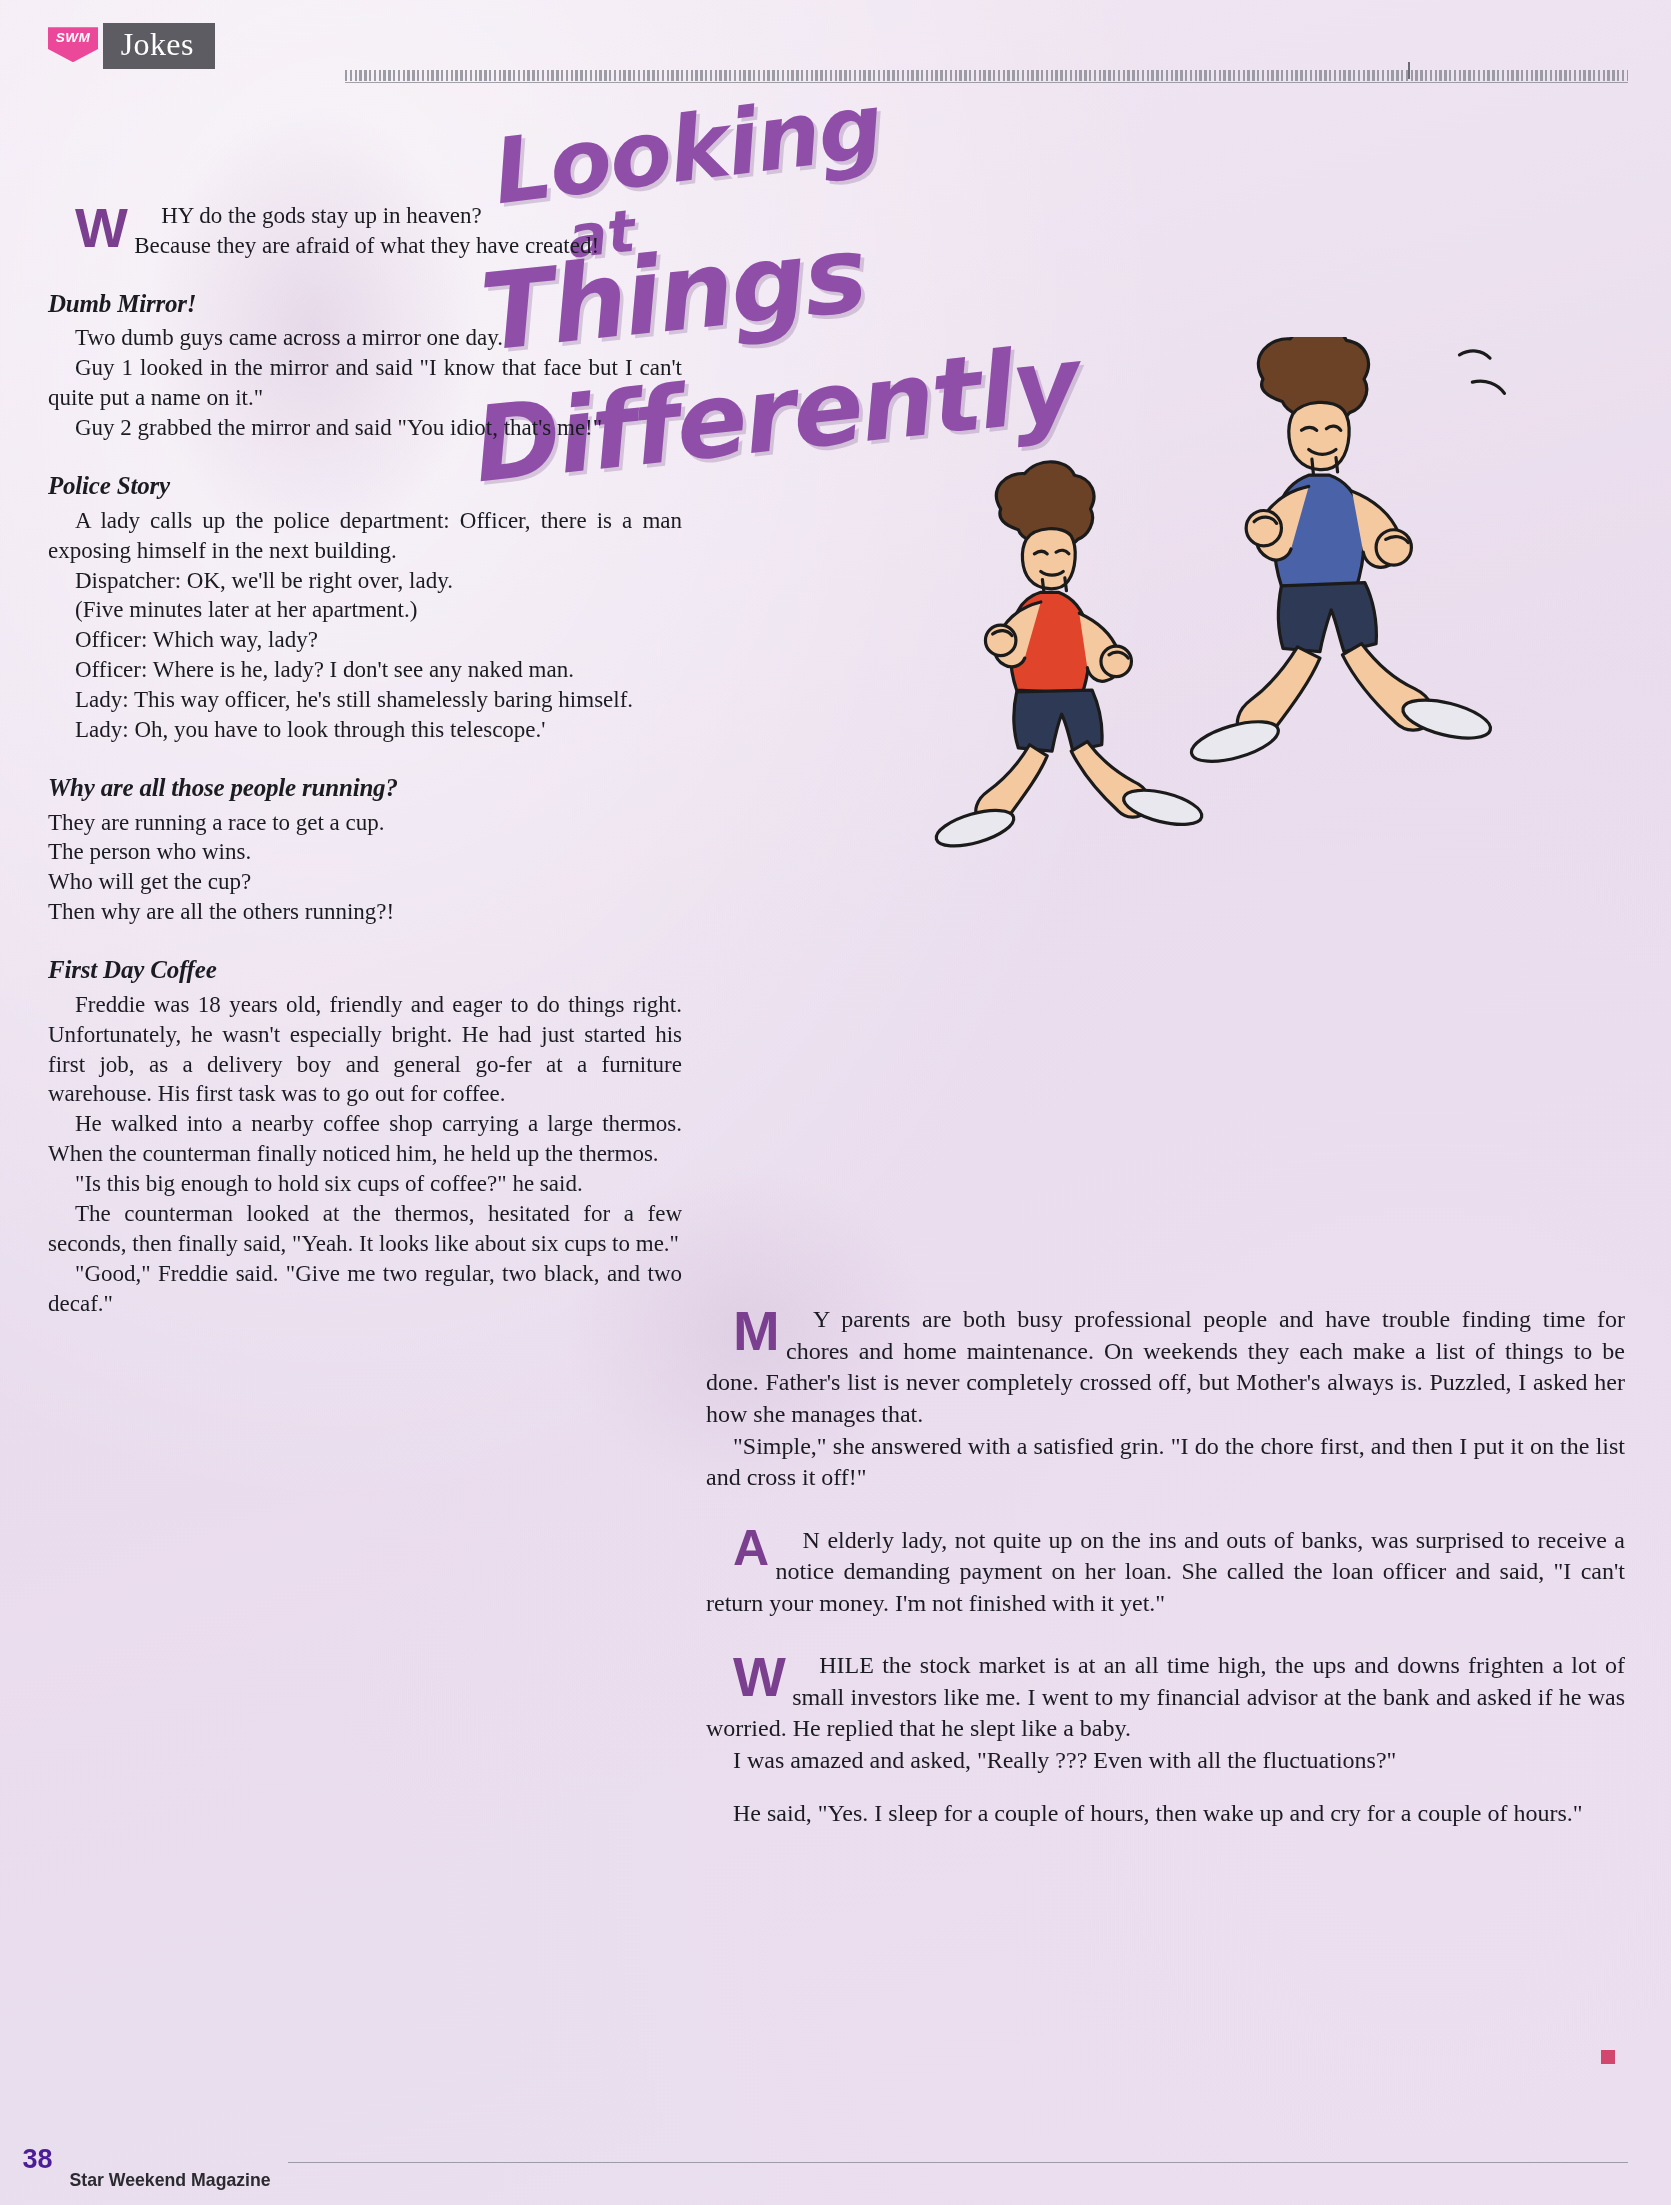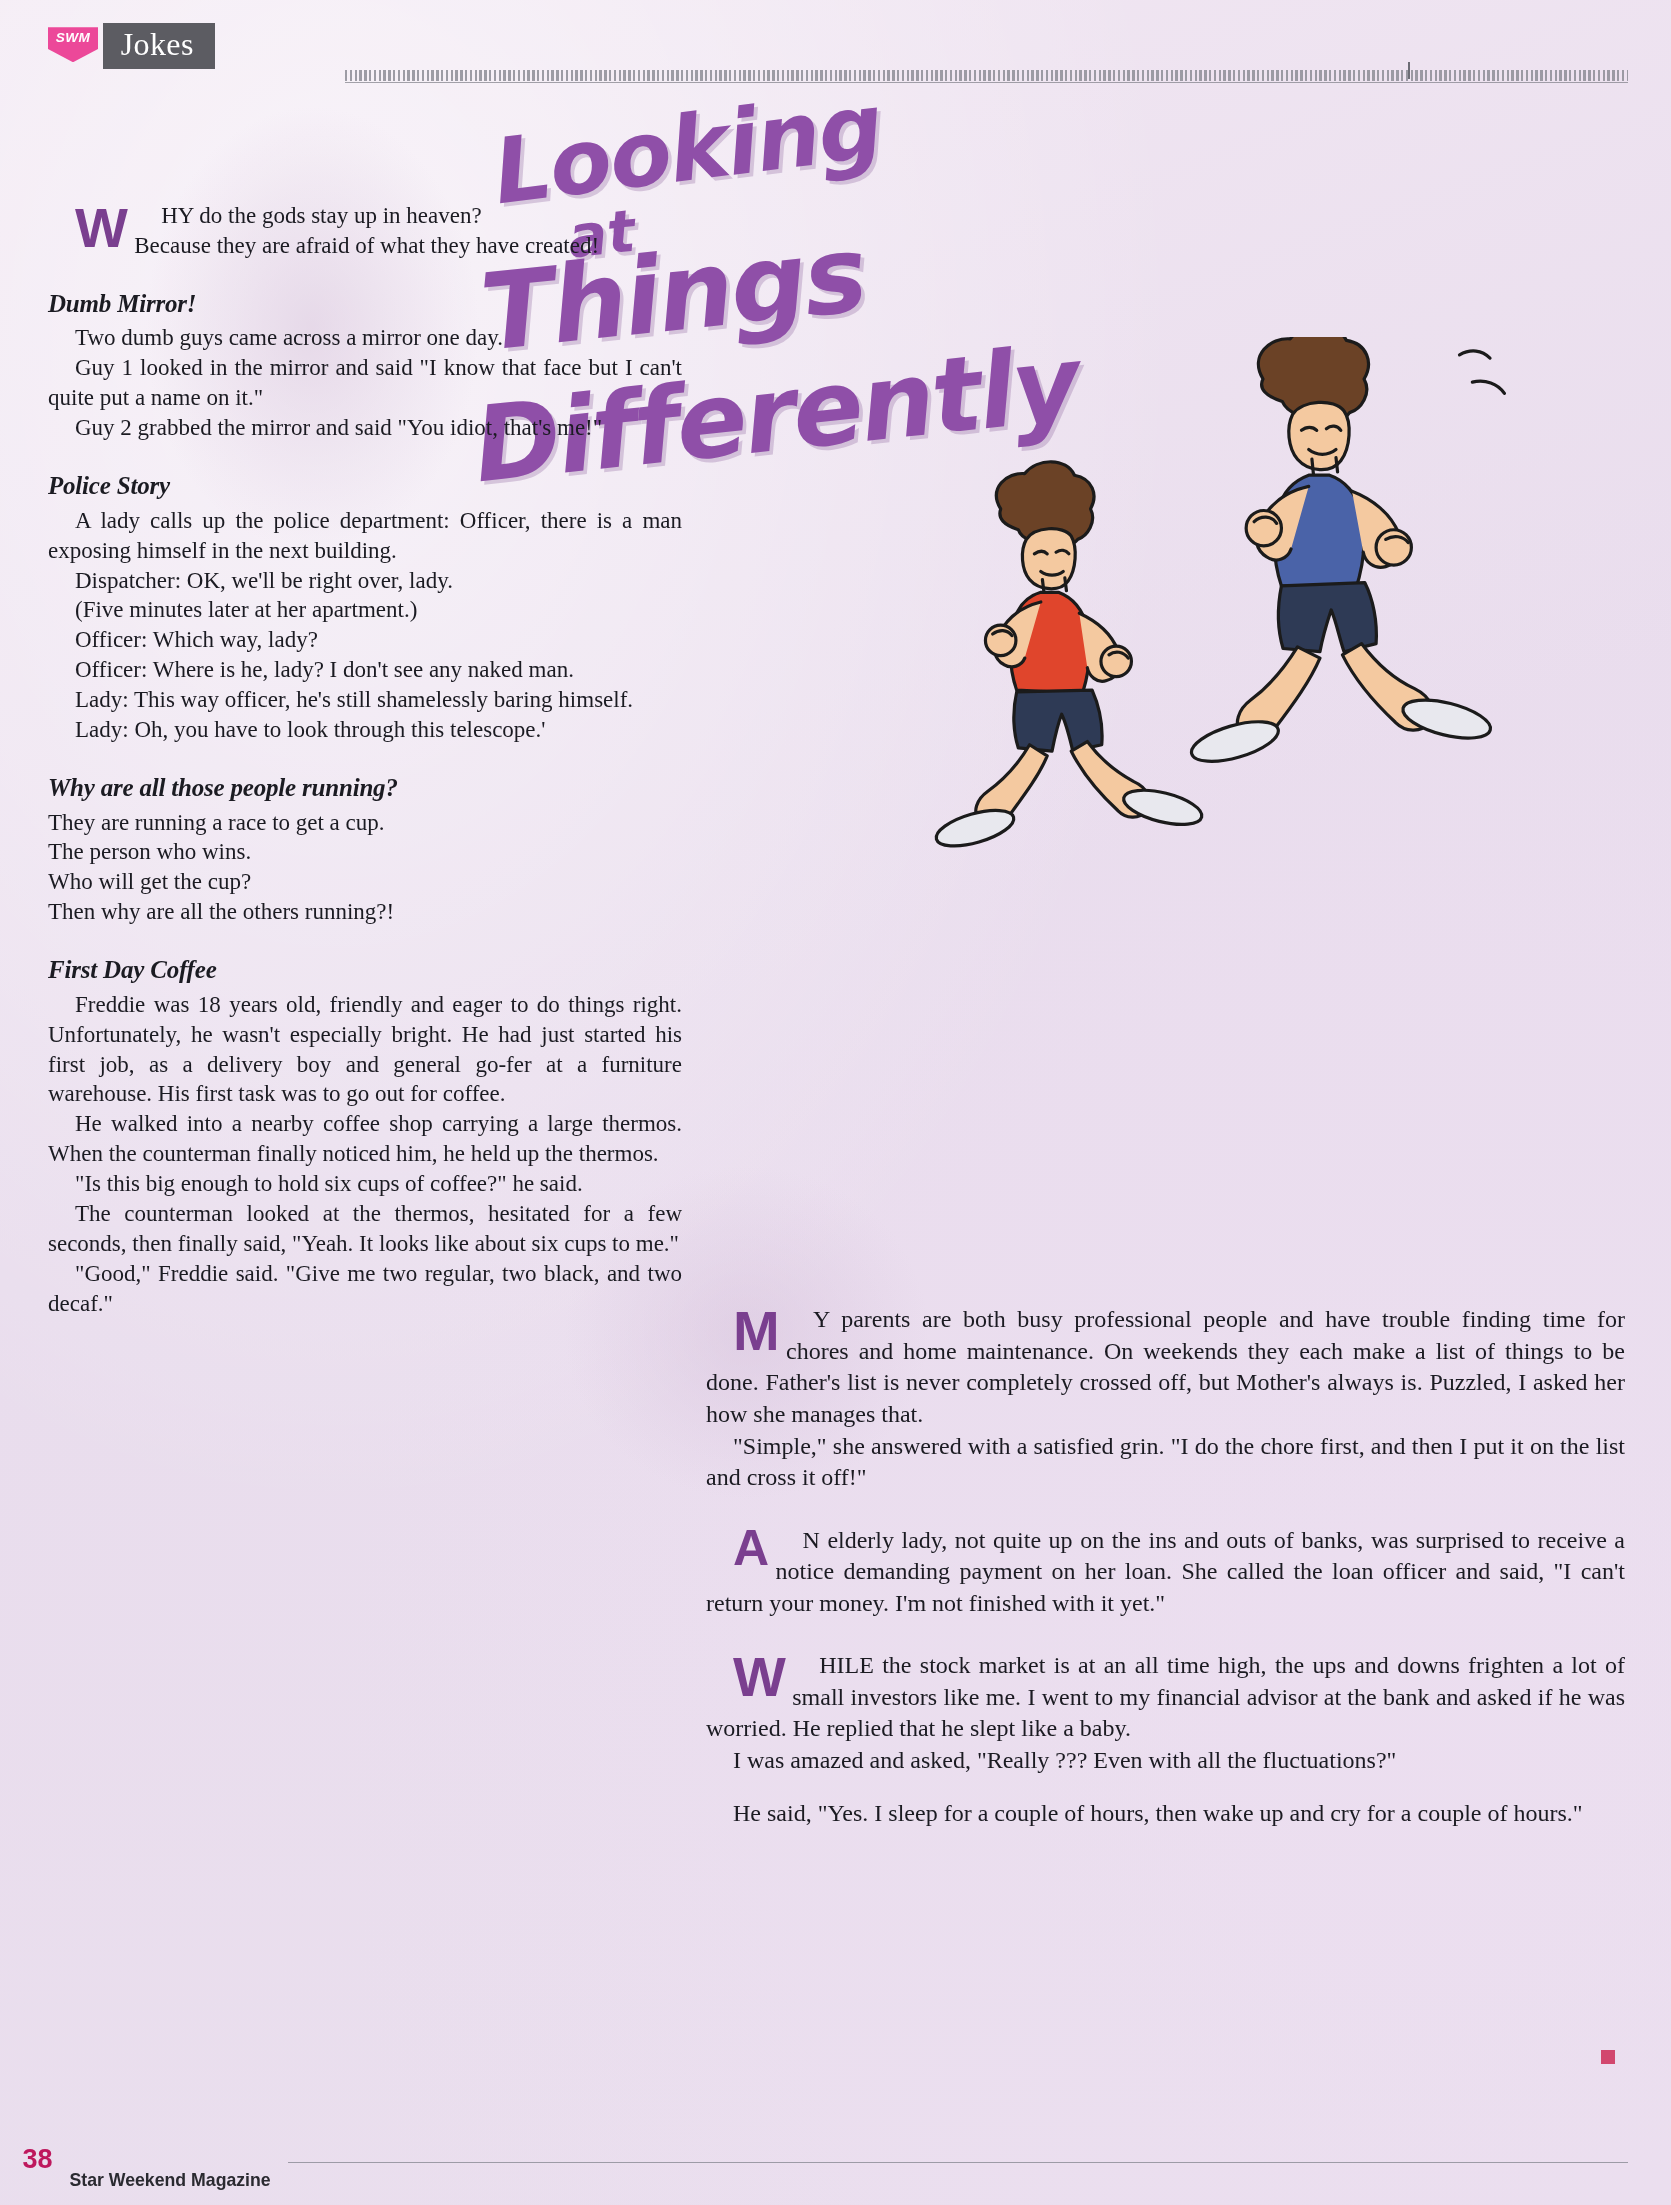--- a/index.html
+++ b/index.html
@@ -204,21 +204,21 @@
     position: absolute;
     left: 22.5px;
     bottom: 29px;
     right: 44px;
     height: 32px;
   }
   .page-num {
     position: absolute;
     left: 0;
     top: 0;
-    color: #be185d;
+    color: #4c1d95;
     font-family: "Liberation Sans", sans-serif;
     font-weight: bold;
     font-size: 27px;
   }
   .footer-title {
     position: absolute;
     left: 47px;
     top: 6.4px;
     font-family: "Liberation Sans", sans-serif;
     font-weight: bold;

